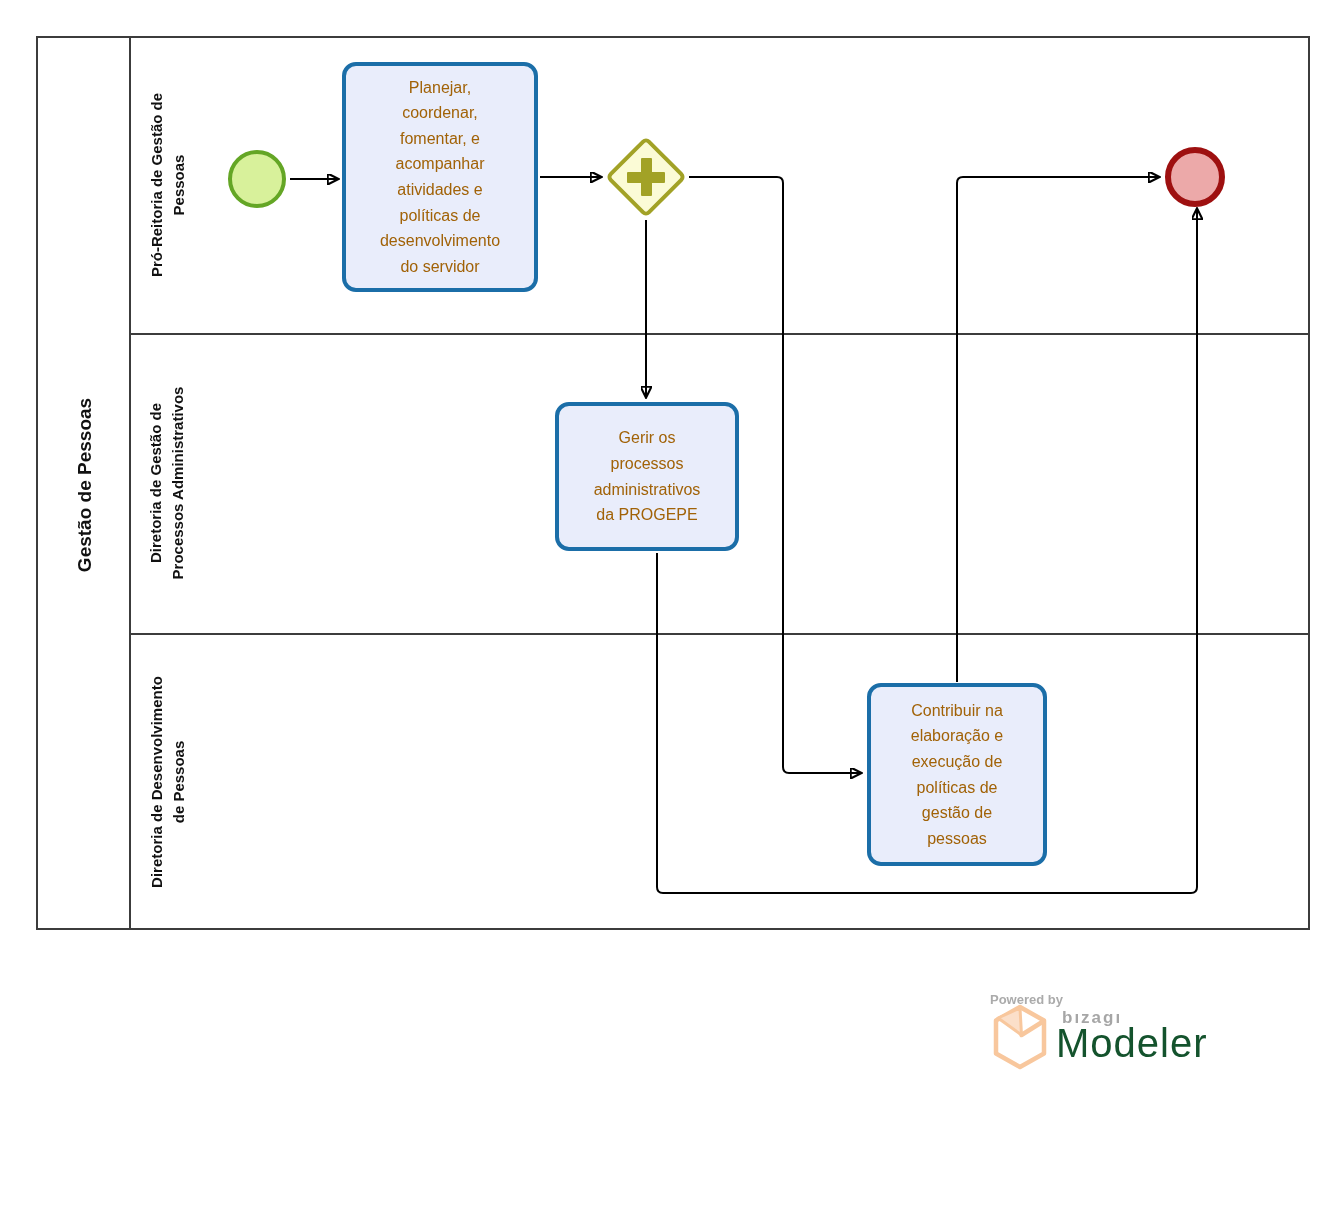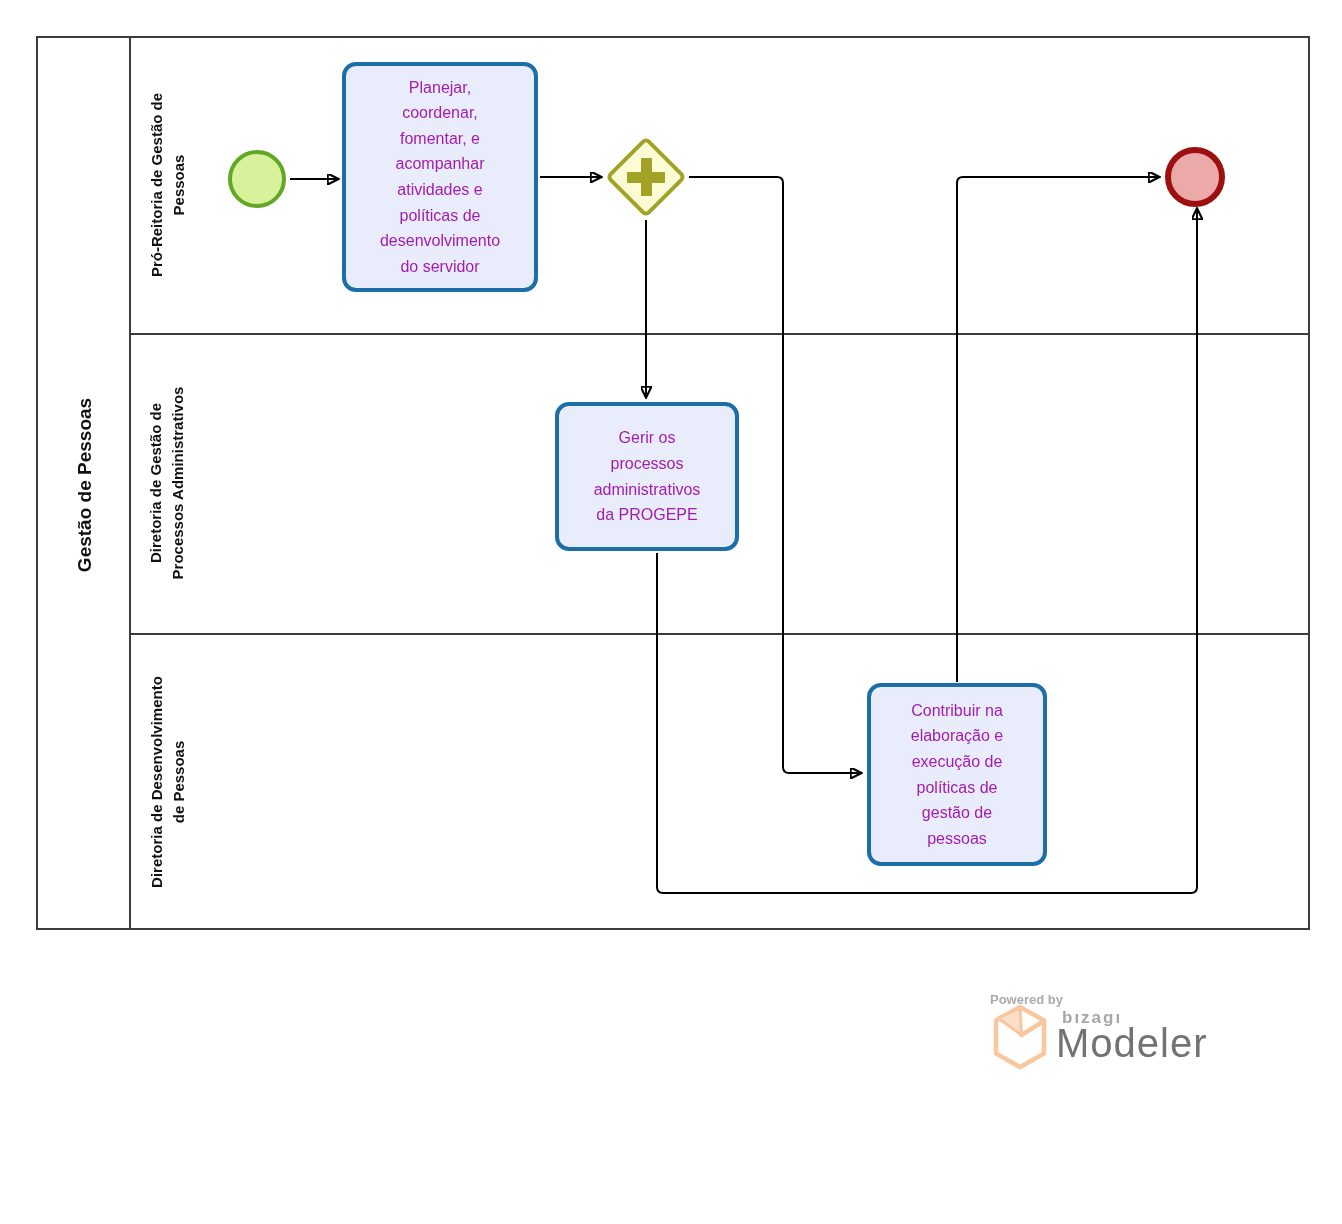--- a/index.html
+++ b/index.html
@@ -13,21 +13,21 @@
         border-right:2px solid #3c3c3c;box-sizing:border-box;}
   .rot-label{position:absolute;display:flex;align-items:center;justify-content:center;
         transform:rotate(-90deg);text-align:center;color:#111;font-weight:bold;}
   .pool-title{left:-400px;top:427px;width:894px;height:40px;font-size:19px;}
   .lane-label{font-size:15px;line-height:1.45;height:56px;}
   .lane-div{position:absolute;left:93px;right:0;height:2px;background:#3c3c3c;}
 
   
   .task{position:absolute;box-sizing:border-box;background:#e9edfb;
         border:4px solid #1b6ea8;border-radius:14px;display:flex;align-items:center;
-        justify-content:center;text-align:center;color:#a21caf;font-size:16px;line-height:1.6;}
+        justify-content:center;text-align:center;color:#a16207;font-size:16px;line-height:1.6;}
   .event{position:absolute;box-sizing:border-box;border-radius:50%;}
   .start-event{left:228px;top:150px;width:58px;height:58px;
         background:#d8f19b;border:4px solid #64a625;}
   .end-event{left:1165px;top:147px;width:60px;height:60px;
         background:#eca9a9;border:6px solid #9e1010;}
   .gateway{position:absolute;left:617px;top:148px;width:58px;height:58px;
         box-sizing:border-box;background:#fbfbd6;border:4px solid #a2a226;
         border-radius:6px;transform:rotate(45deg);}
   .gw-bar{position:absolute;background:#a2a226;border-radius:1px;}
   .gw-bar-h{left:627px;top:172px;width:38px;height:11px;}
@@ -37,21 +37,21 @@
   .flows{position:absolute;left:0;top:0;width:1342px;height:1224px;pointer-events:none;}
   .flows path{stroke:#000;stroke-width:2;fill:none;}
 
   
   .powered-by{position:absolute;left:990px;top:980px;font-size:13px;
         font-weight:bold;color:#ababab;margin-top:12px;}
   .brand-hex{position:absolute;left:992px;top:1004px;}
   .brand-bizagi{position:absolute;left:1062px;top:1008px;font-size:17px;
         color:#a6a6a6;letter-spacing:2px;font-weight:bold;}
   .brand-modeler{position:absolute;left:1056px;top:1021px;font-size:40px;
-        color:#737373;letter-spacing:1px;}
+        color:#14532d;letter-spacing:1px;}
 </style>
 </head>
 <body>
 
 <div id="canvas">
 
   <div class="pool">
     <div class="pool-header">
       <div class="rot-label pool-title">Gestão de Pessoas</div>
     </div>

